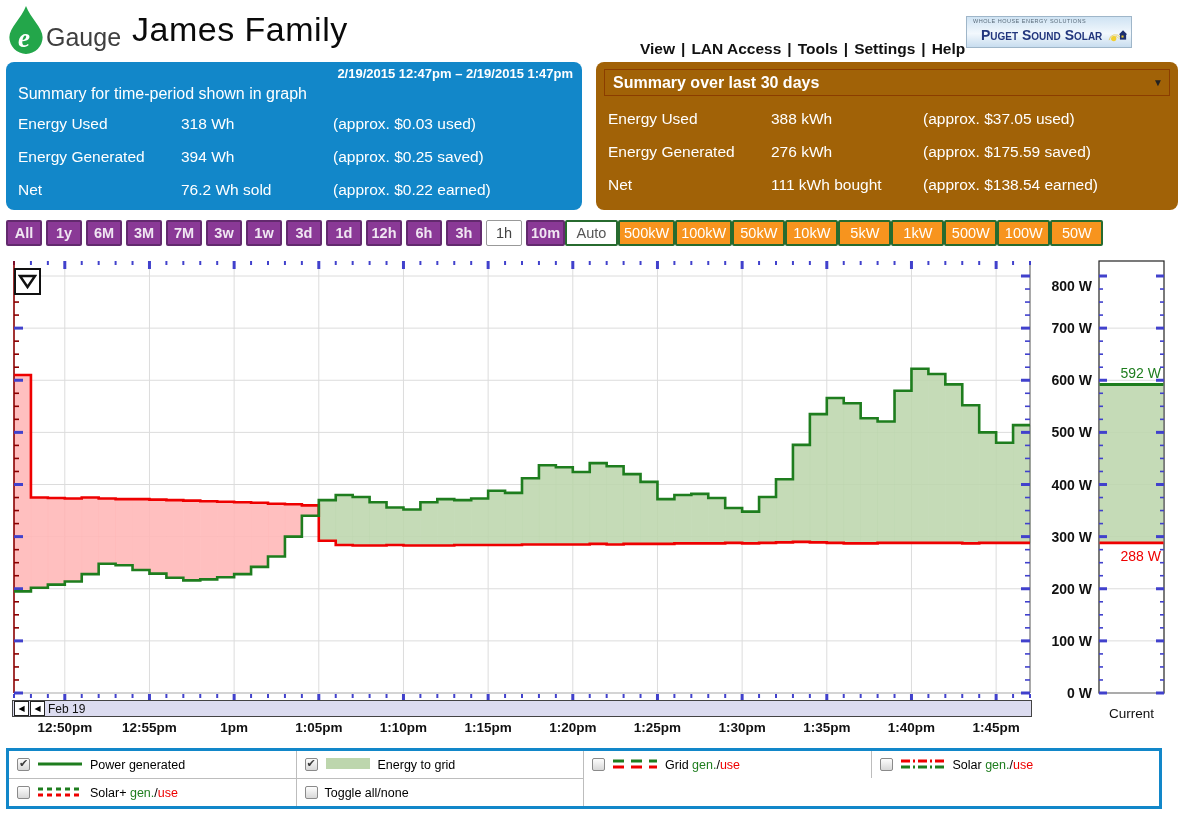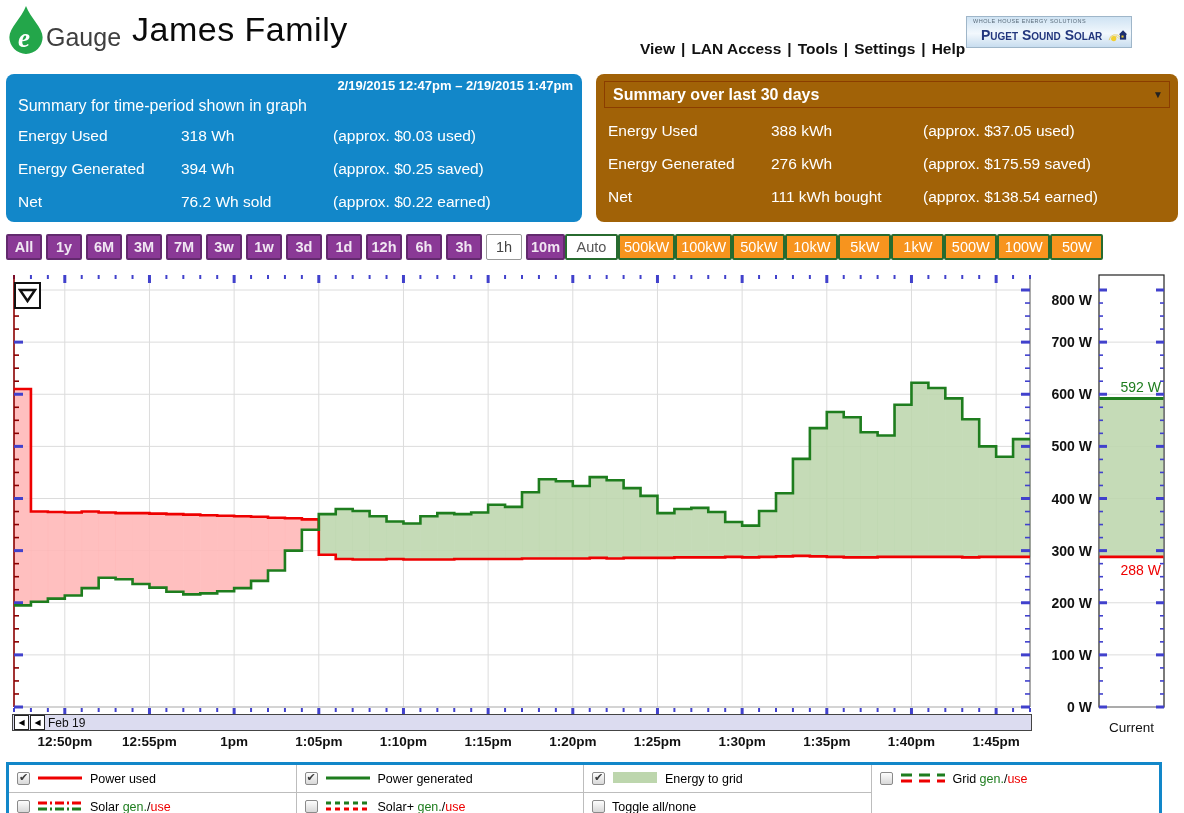--- a/index.html
+++ b/index.html
@@ -15,21 +15,21 @@
   nav.menu a{color:#111;text-decoration:none;}
   nav.menu .sep{padding:0 6px;}
   .brand{position:absolute;left:966px;top:16px;width:166px;height:32px;
          background:linear-gradient(180deg,#cfe3f3,#f2f8fd 55%,#c8ddef);
          border:1px solid #9fb6c9;box-sizing:border-box;padding:1px 4px 0 6px;}
   .brand-tag{font-size:5.5px;color:#5a6b7a;letter-spacing:.5px;}
   .brand-row{display:flex;align-items:center;gap:3px;}
   .brand-name{font-variant:small-caps;font-weight:bold;font-size:14px;color:#22367d;white-space:nowrap;padding-left:8px;}
 
   
-  .panels{display:flex;gap:14px;margin:12px 6px;}
+  .panels{display:flex;gap:14px;margin:0 6px;}
   .panel{height:148px;border-radius:8px;color:#fff;box-sizing:border-box;}
   .panel.blue{width:576px;background:#1287c9;}
   .panel.green{width:582px;background:#a16207;}
   .pdate{text-align:right;font-size:13px;font-weight:bold;padding:4px 9px 0 0;height:16px;}
   .ptitle{padding:3px 0 0 12px;font-size:16px;font-weight:normal;height:22px;}
   .srow{display:flex;align-items:center;height:33px;padding-left:12px;font-size:15.5px;}
   .srow .sl{width:163px;}
   .srow .sv{width:152px;}
   .srow .sa{flex:1;}
   .sel-head{margin:7px 8px 3px 8px;border:1px solid #8b3d00;height:27px;display:flex;align-items:center;
@@ -575,27 +575,20 @@
         <div style="left: 911.467px;">1:40pm</div>
         <div style="left: 996.133px;">1:45pm</div>
       </div>
     <div class="current-label">Current</div>
   </div>
 
   <div class="legend" id="legend">
       <div class="lcell r1">
         <span class="cb checked"></span>
         <span><svg width="46" height="13">
-            <line x1="1" y1="7" x2="45" y2="7" stroke="#ee0000" stroke-width="3"></line>
-          </svg></span>
-        <span><span style="color:#000000">Power used</span></span>
-      </div>
-      <div class="lcell r1">
-        <span class="cb checked"></span>
-        <span><svg width="46" height="13">
             <line x1="1" y1="7" x2="45" y2="7" stroke="#1e7d1e" stroke-width="3"></line>
           </svg></span>
         <span><span style="color:#000000">Power generated</span></span>
       </div>
       <div class="lcell r1">
         <span class="cb checked"></span>
         <span><svg width="46" height="13">
             <rect x="1" y="1" width="44" height="11" fill="#bdd6ad"></rect>
           </svg></span>
         <span><span style="color:#000000">Energy to grid</span></span>

